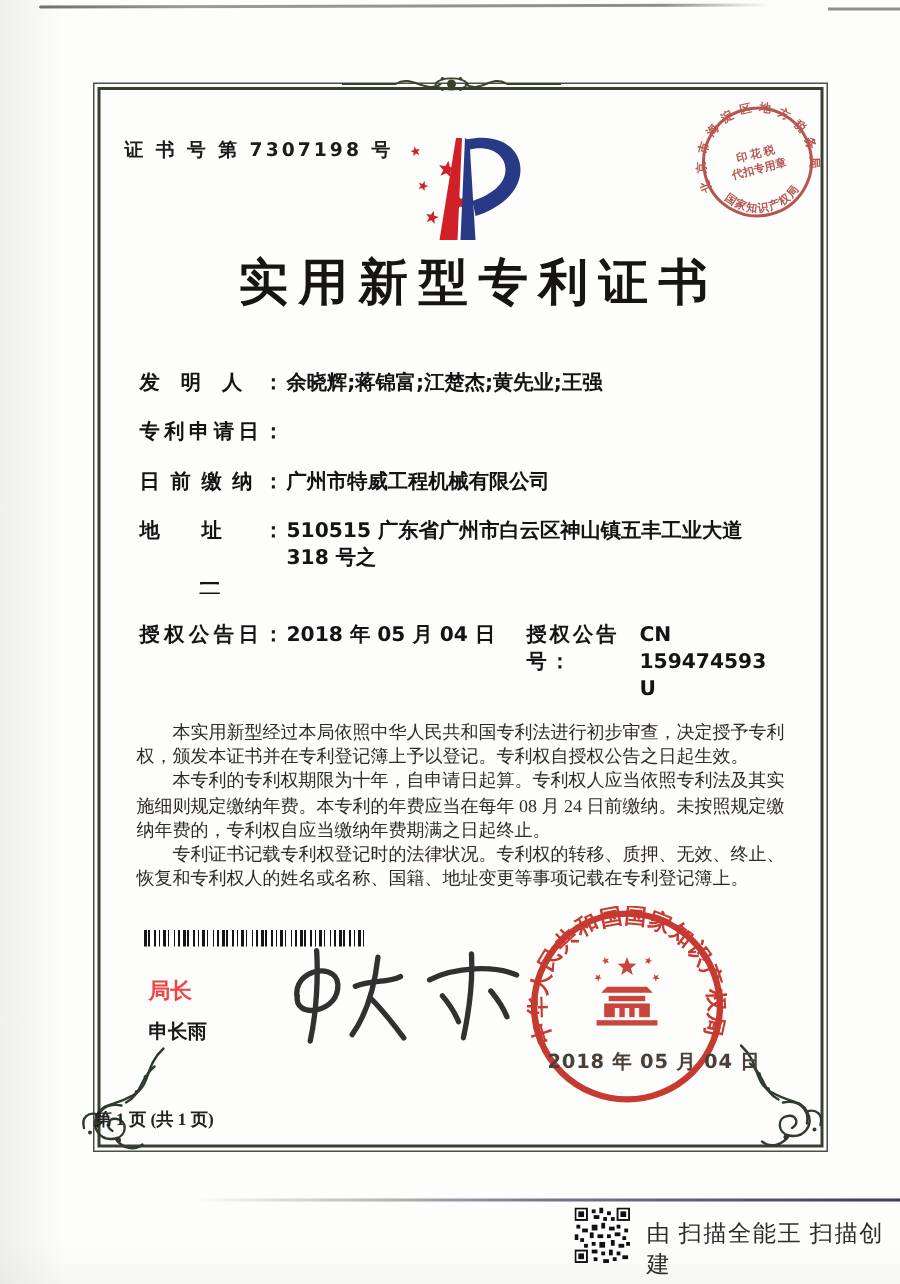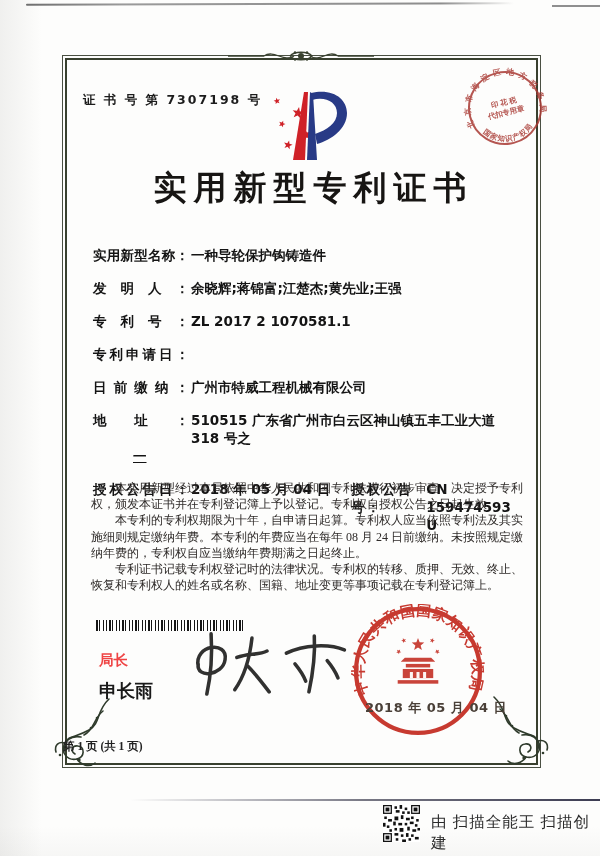--- a/index.html
+++ b/index.html
@@ -14,21 +14,21 @@
     background:linear-gradient(90deg,rgba(120,120,115,.10),rgba(120,120,115,0) 42px),
                linear-gradient(0deg,rgba(120,120,115,.05),rgba(120,120,115,0) 30px);}
   .scan-line-top{position:absolute;top:3px;left:26px;width:488px;height:2px;border-radius:2px;
     background:linear-gradient(90deg,#6f6f6f,#9a9a9a 20%,#8d8d8d 85%,rgba(150,150,150,0));transform:rotate(-.15deg);}
   .scan-line-top2{position:absolute;top:5px;left:552px;width:48px;height:2px;background:#8f8f8f;}
   .scan-line-bottom{position:absolute;top:799px;left:130px;width:470px;height:2px;
     background:linear-gradient(90deg,rgba(70,70,85,0),rgba(62,62,80,.7) 50%,#3c3c52);}
 
   
   .cert-frame{position:absolute;left:62px;top:55px;width:477px;height:711px;
-    border:1px solid #4a5043;overflow:visible;}
+    border:1px solid #4a5043;overflow:visible;padding-left:11px;}
   .cert-frame::before{content:"";position:absolute;inset:2px;border:2px solid #39402f;pointer-events:none;}
 
   .ornament-top{position:absolute;left:163px;top:-8px;width:150px;height:16px;}
   .flourish{position:absolute;width:64px;height:76px;}
   .flourish.bl{left:-14px;top:640px;}
   .flourish.br{left:427px;top:638px;transform:scaleX(-1);}
 
   .cert-no{position:absolute;left:20px;top:36px;
     font-family:"DejaVu Sans","Liberation Sans",sans-serif;
     font-size:12.5px;font-weight:700;letter-spacing:2px;color:#1c1c1c;}
@@ -54,38 +54,38 @@
   .paras{position:absolute;left:28px;top:424px;width:434px;
     font-size:12px;line-height:16.2px;color:#2e2a28;}
   .paras p{margin:0;text-indent:2em;}
 
   .barcode{position:absolute;left:33px;top:564px;width:148px;height:11px;
     background:repeating-linear-gradient(90deg,#161616 0 2px,#fff 2px 3px,#161616 3px 4px,#fff 4px 7px,#161616 7px 8px,#fff 8px 10px,#161616 10px 11px,#fff 11px 13px);}
 
   .director-title{position:absolute;left:36px;top:595px;
     font-family:"DejaVu Sans","Liberation Sans",sans-serif;font-size:14.5px;font-weight:700;color:#ef4444;}
   .director-name{position:absolute;left:36px;top:623px;
-    font-family:"DejaVu Sans","Liberation Sans",sans-serif;font-size:18px;font-weight:700;color:#1a1a1a;}
+    font-family:"DejaVu Sans","Liberation Sans",sans-serif;font-size:13px;font-weight:700;color:#1a1a1a;}
 
   .signature{position:absolute;left:118px;top:570px;width:172px;height:78px;}
 
   .big-seal{position:absolute;left:288px;top:548px;width:134px;height:134px;opacity:.92;}
   .seal-date{position:absolute;left:302px;top:643px;z-index:3;
     font-family:"DejaVu Sans","Liberation Sans",sans-serif;
     font-size:13px;font-weight:700;letter-spacing:.5px;color:#4a4038;}
 
   .page-footer{position:absolute;left:0;top:683px;width:100%;text-align:left;
     font-size:11.5px;font-weight:700;color:#222;}
 
   .tax-stamp{position:absolute;left:392px;top:2px;width:100px;height:100px;transform:rotate(-14deg);opacity:.85;}
 
   
   .qr-code{position:absolute;left:383px;top:805px;width:37px;height:37px;}
   .scanbar-text{position:absolute;left:431px;top:812px;
-    font-family:Liberation Sans, sans-serif;
+    font-family:Liberation Serif, serif;
     font-size:15.5px;color:#2b2b2b;letter-spacing:1px;}
 </style>
 </head>
 <body>
 
 <div class="scan-shade"></div>
 <div class="scan-line-top"></div>
 <div class="scan-line-top2"></div>
 <div class="scan-line-bottom"></div>
 
@@ -146,30 +146,22 @@
     <use href="#star" fill="#cf2127" transform="translate(29,59) scale(4.6) rotate(14)"></use>
     <polygon points="45,6 49,6 46,74 34,74" fill="#cf2127"></polygon>
     <polygon points="51,6 54,8 58,74 48,74" fill="#283a86"></polygon>
     <path d="M52,7 C74,2 88,13 88,27 C88,43 72,54 58,58 L56,48 C68,44 78,37 78,27 C78,16 66,10 53,14 Z" fill="#283a86"></path>
   </svg>
 
   <div class="cert-title">实用新型专利证书</div>
 
   <div class="fields">
     <div class="f-row">
-      <span class="f-label">实用新型名称：</span>
-      <span class="f-value">一种导轮保护钩铸造件</span>
-    </div>
-    <div class="f-row">
       <span class="f-label">发明人：</span>
       <span class="f-value">余晓辉;蒋锦富;江楚杰;黄先业;王强</span>
-    </div>
-    <div class="f-row">
-      <span class="f-label">专利号：</span>
-      <span class="f-value">ZL 2017 2 1070581.1</span>
     </div>
     <div class="f-row">
       <span class="f-label">专利申请日：</span>
     </div>
     <div class="f-row">
       <span class="f-label">日前缴纳：</span>
       <span class="f-value">广州市特威工程机械有限公司</span>
     </div>
     <div class="f-row">
       <span class="f-label">地址：</span>

